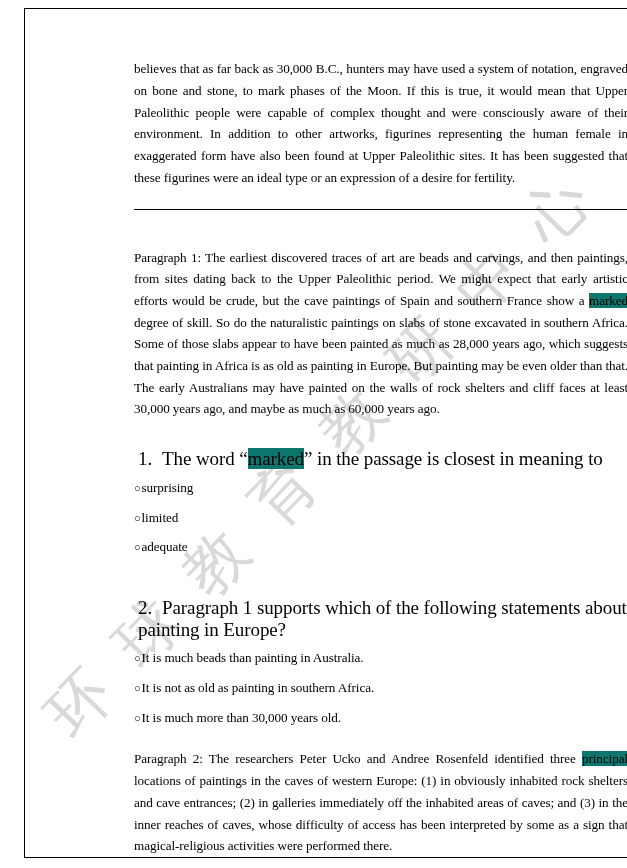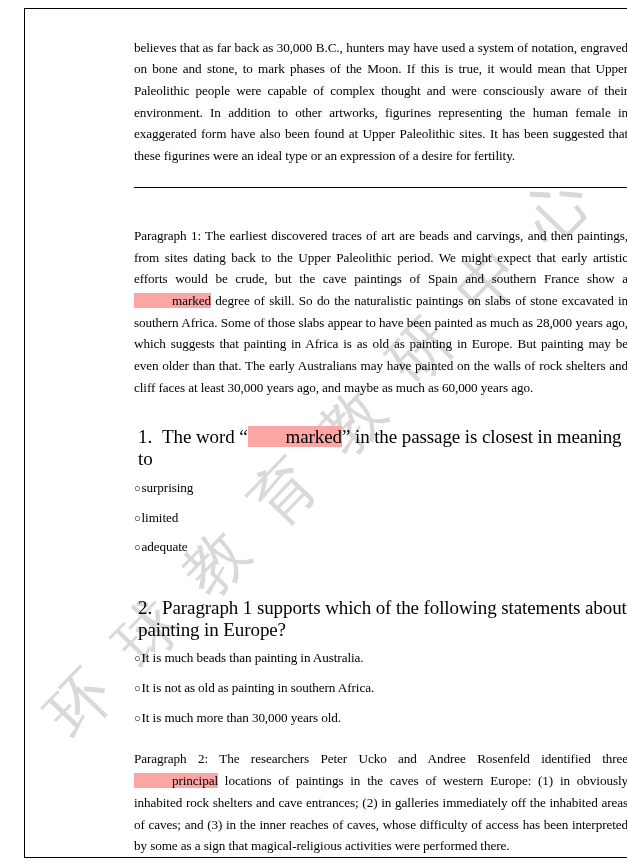--- a/index.html
+++ b/index.html
@@ -91,22 +91,21 @@
     margin-top: 7px;
   }
   .option:first-of-type {
     margin-top: 8px;
   }
   .radio {
     font-size: 11px;
     margin-right: 1px;
   }
   .hl {
-    background: #fca5a5;
-    padding-left: 38px;
+    background: #0f766e;
   }
 </style>
 </head>
 <body>
 
 <div class="page">
 
   <div class="watermark">环球教育教研中心</div>
 
   <div class="doc-table">

